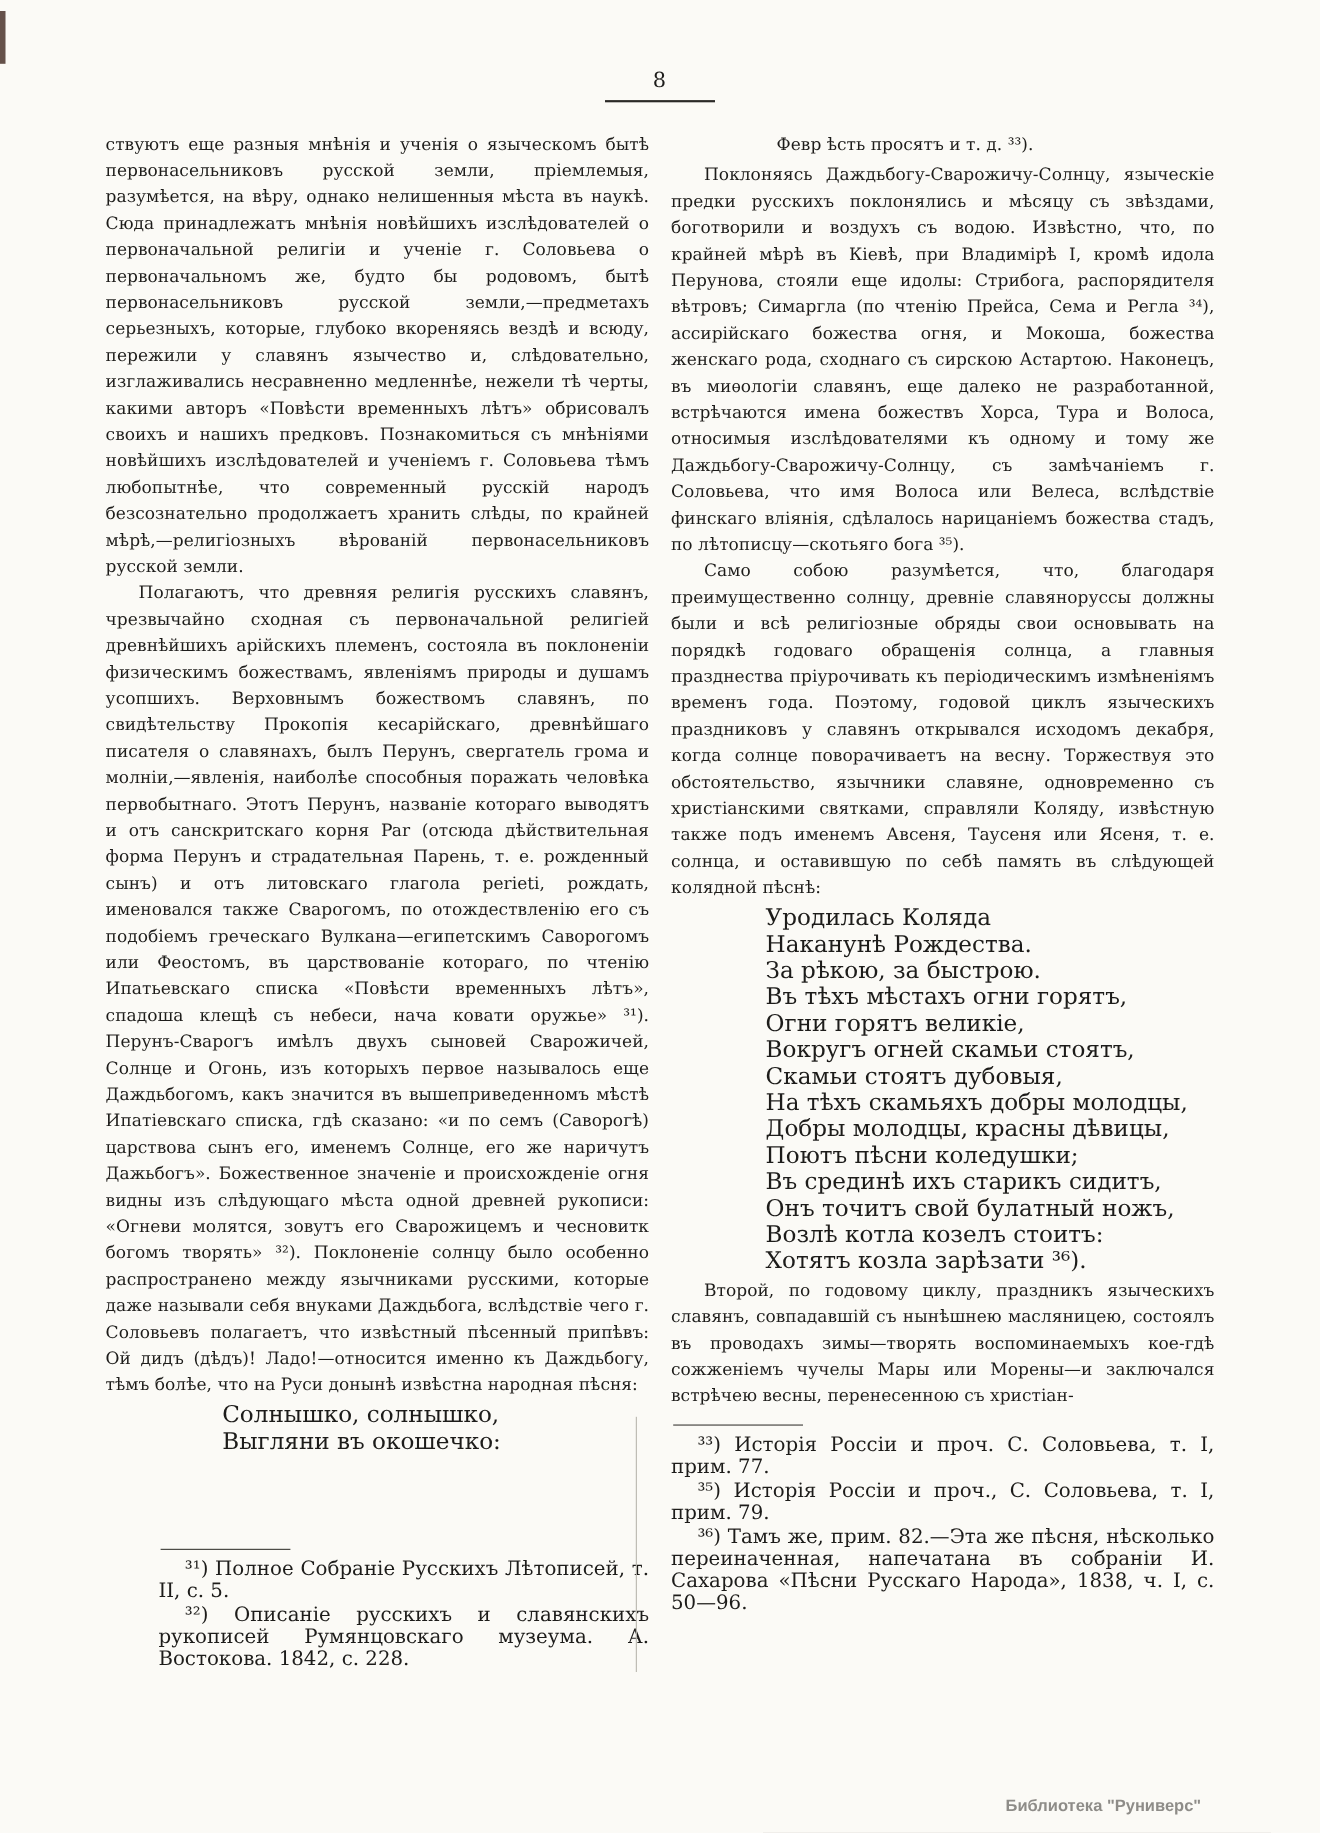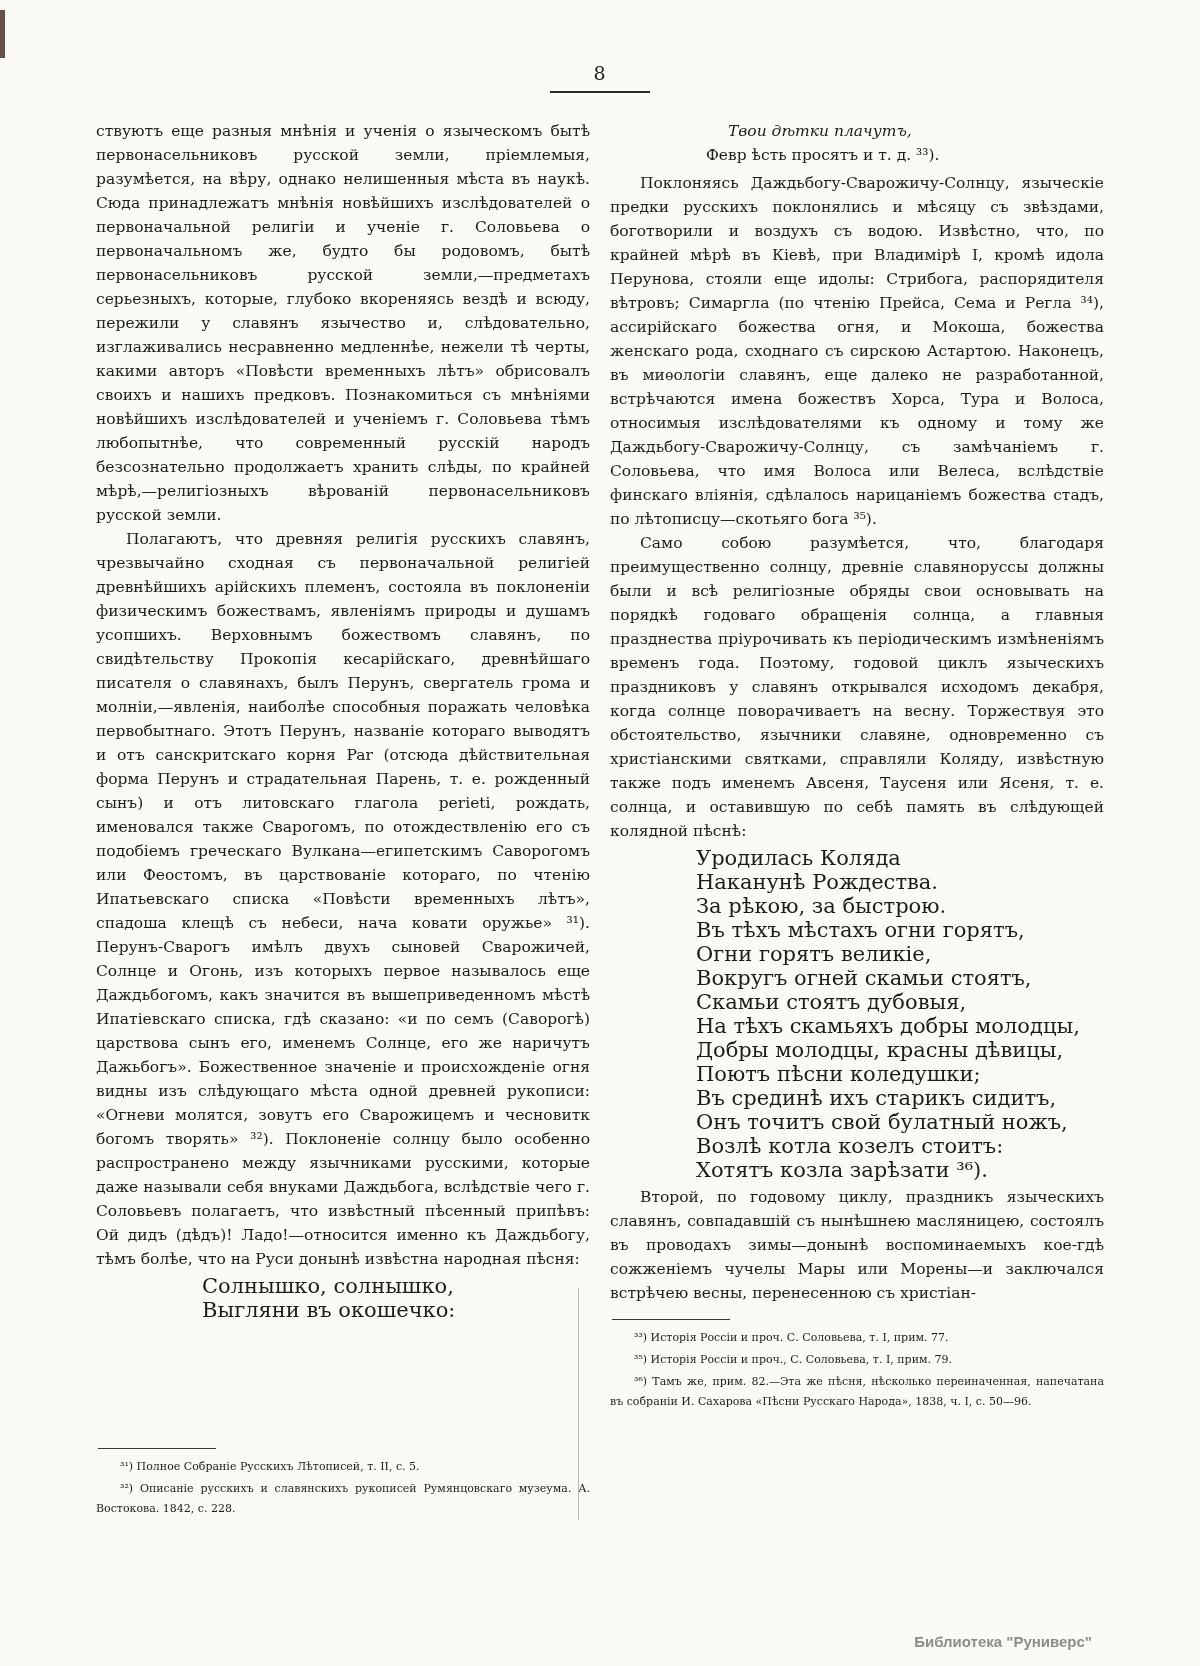--- a/index.html
+++ b/index.html
@@ -56,30 +56,30 @@
     white-space: pre-line;
     font-size: 21px;
     line-height: 24px;
     margin: 3px 0 3px 106px;
   }
   .verse.right-verse { margin-left: 86px; }
   .opening-verse { margin: 0 0 4px 96px; }
   .verse-line { font-size: 15.5px; line-height: 24px; }
   .verse-line.italic { font-style: italic; margin-left: 22px; }
   .footnotes { margin-top: 14px; }
-  .footnotes.pin-bottom { margin-top: auto; }
+  .footnotes.pin-bottom { margin-top: auto; margin-left: 48px; }
   .footnote-rule {
     width: 118px;
     height: 1px;
     background: #3a3935;
     margin: 0 0 8px 2px;
   }
   .footnote {
     margin: 0 0 2px 0;
-    font-size: 11px;
+    font-size: 18px;
     line-height: 20px;
     text-align: justify;
     text-indent: 24px;
   }
   .column-divider-line {
     position: absolute;
     left: 578px;
     top: 1288px;
     width: 1px;
     height: 232px;
@@ -116,40 +116,39 @@
 Выгляни въ окошечко:</div>
       <div class="footnotes pin-bottom">
         <div class="footnote-rule"></div>
         <p class="footnote">³¹) Полное Собраніе Русскихъ Лѣтописей, т. II, с. 5.</p>
         <p class="footnote">³²) Описаніе русскихъ и славянскихъ рукописей Румянцовскаго музеума. А. Востокова. 1842, с. 228.</p>
       </div>
     </div>
 
     <div class="column">
       <div class="opening-verse">
-        <div class="verse-line italic">Твои дѣтки плачутъ,</div>
         <div class="verse-line">Февр ѣсть просятъ и т. д. ³³).</div>
       </div>
       <p class="para">Поклоняясь Даждьбогу-Сварожичу-Солнцу, языческіе предки русскихъ поклонялись и мѣсяцу съ звѣздами, боготворили и воздухъ съ водою. Извѣстно, что, по крайней мѣрѣ въ Кіевѣ, при Владимірѣ I, кромѣ идола Перунова, стояли еще идолы: Стрибога, распорядителя вѣтровъ; Симаргла (по чтенію Прейса, Сема и Регла ³⁴), ассирійскаго божества огня, и Мокоша, божества женскаго рода, сходнаго съ сирскою Астартою. Наконецъ, въ миѳологіи славянъ, еще далеко не разработанной, встрѣчаются имена божествъ Хорса, Тура и Волоса, относимыя изслѣдователями къ одному и тому же Даждьбогу-Сварожичу-Солнцу, съ замѣчаніемъ г. Соловьева, что имя Волоса или Велеса, вслѣдствіе финскаго вліянія, сдѣлалось нарицаніемъ божества стадъ, по лѣтописцу—скотьяго бога ³⁵).</p>
       <p class="para">Само собою разумѣется, что, благодаря преимущественно солнцу, древніе славяноруссы должны были и всѣ религіозные обряды свои основывать на порядкѣ годоваго обращенія солнца, а главныя празднества пріурочивать къ періодическимъ измѣненіямъ временъ года. Поэтому, годовой циклъ языческихъ праздниковъ у славянъ открывался исходомъ декабря, когда солнце поворачиваетъ на весну. Торжествуя это обстоятельство, язычники славяне, одновременно съ христіанскими святками, справляли Коляду, извѣстную также подъ именемъ Авсеня, Таусеня или Ясеня, т. е. солнца, и оставившую по себѣ память въ слѣдующей колядной пѣснѣ:</p>
       <div class="verse right-verse">Уродилась Коляда
 Наканунѣ Рождества.
 За рѣкою, за быстрою.
 Въ тѣхъ мѣстахъ огни горятъ,
 Огни горятъ великіе,
 Вокругъ огней скамьи стоятъ,
 Скамьи стоятъ дубовыя,
 На тѣхъ скамьяхъ добры молодцы,
 Добры молодцы, красны дѣвицы,
 Поютъ пѣсни коледушки;
 Въ срединѣ ихъ старикъ сидитъ,
 Онъ точитъ свой булатный ножъ,
 Возлѣ котла козелъ стоитъ:
 Хотятъ козла зарѣзати ³⁶).</div>
-      <p class="para">Второй, по годовому циклу, праздникъ языческихъ славянъ, совпадавшій съ нынѣшнею масляницею, состоялъ въ проводахъ зимы—донынѣ воспоминаемыхъ кое-гдѣ сожженіемъ чучелы Мары или Морены—и заключался встрѣчею весны, перенесенною съ христіан-</p>
+      <p class="para">Второй, по годовому циклу, праздникъ языческихъ славянъ, совпадавшій съ нынѣшнею масляницею, состоялъ въ проводахъ зимы—творять воспоминаемыхъ кое-гдѣ сожженіемъ чучелы Мары или Морены—и заключался встрѣчею весны, перенесенною съ христіан-</p>
       <div class="footnotes">
         <div class="footnote-rule"></div>
         <p class="footnote">³³) Исторія Россіи и проч. С. Соловьева, т. I, прим. 77.</p>
         <p class="footnote">³⁵) Исторія Россіи и проч., С. Соловьева, т. I, прим. 79.</p>
         <p class="footnote">³⁶) Тамъ же, прим. 82.—Эта же пѣсня, нѣсколько переиначенная, напечатана въ собраніи И. Сахарова «Пѣсни Русскаго Народа», 1838, ч. I, с. 50—96.</p>
       </div>
     </div>
 
   </div>
 

